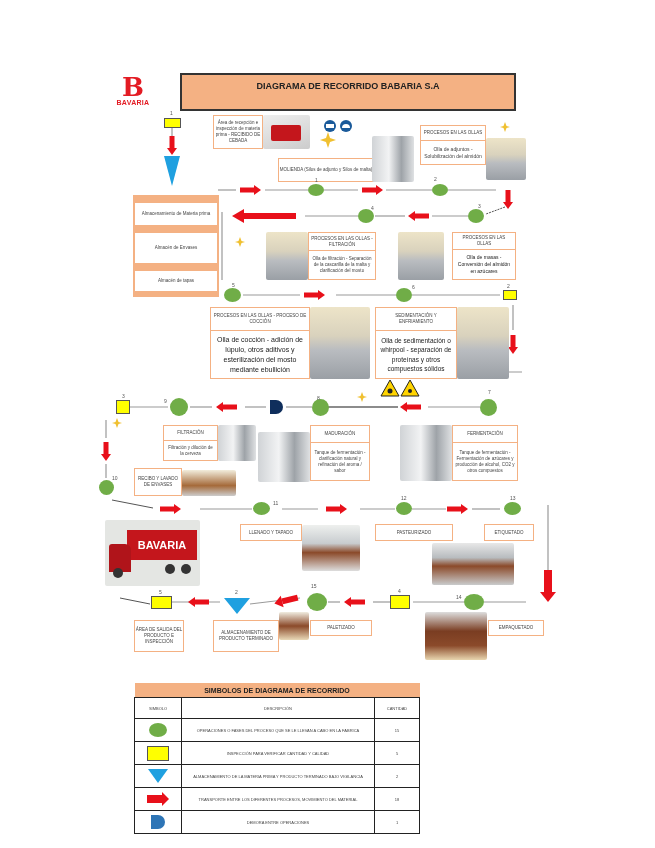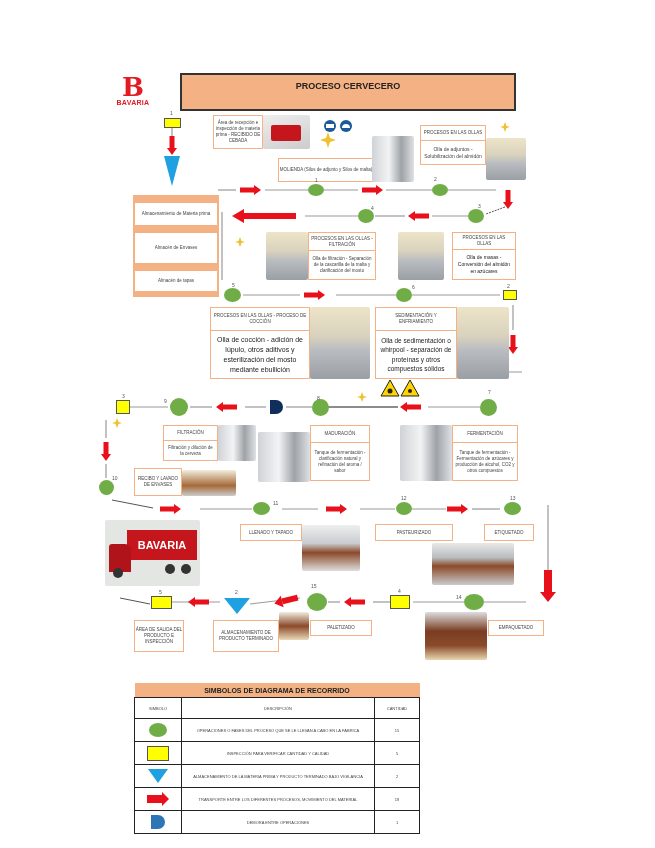--- a/index.html
+++ b/index.html
@@ -154,21 +154,21 @@
       <circle cx="346" cy="126" r="6" fill="#1a5a9a"></circle>
       <path d="M342,128 a4,4 0 0 1 8,0 z" fill="#fff"></path>
     </g>
 </svg>
 
 <div class="abs logo">
   <div class="b">B</div>
   <div class="t">BAVARIA</div>
 </div>
 <div class="abs title-box">
-  <div>PROCESO CERVECERO</div>
+  <div>DIAGRAMA DE RECORRIDO BABARIA S.A</div>
 </div>
 
 <div class="abs num" style="left:170px;top:110px">1</div>
 <div class="abs insp" style="left:164px;top:118px;width:17px;height:10px"></div>
 
 <div class="abs box" style="left:213px;top:115px;width:50px;height:34px">Área de recepción e inspección de materia prima - RECIBIDO DE CEBADA</div>
 <div class="abs img" style="left:263px;top:115px;width:47px;height:34px;background:linear-gradient(160deg,#eee,#ccc)">
   <div class="abs" style="left:8px;top:10px;width:30px;height:16px;background:#c4161c;border-radius:2px"></div>
 </div>
 

